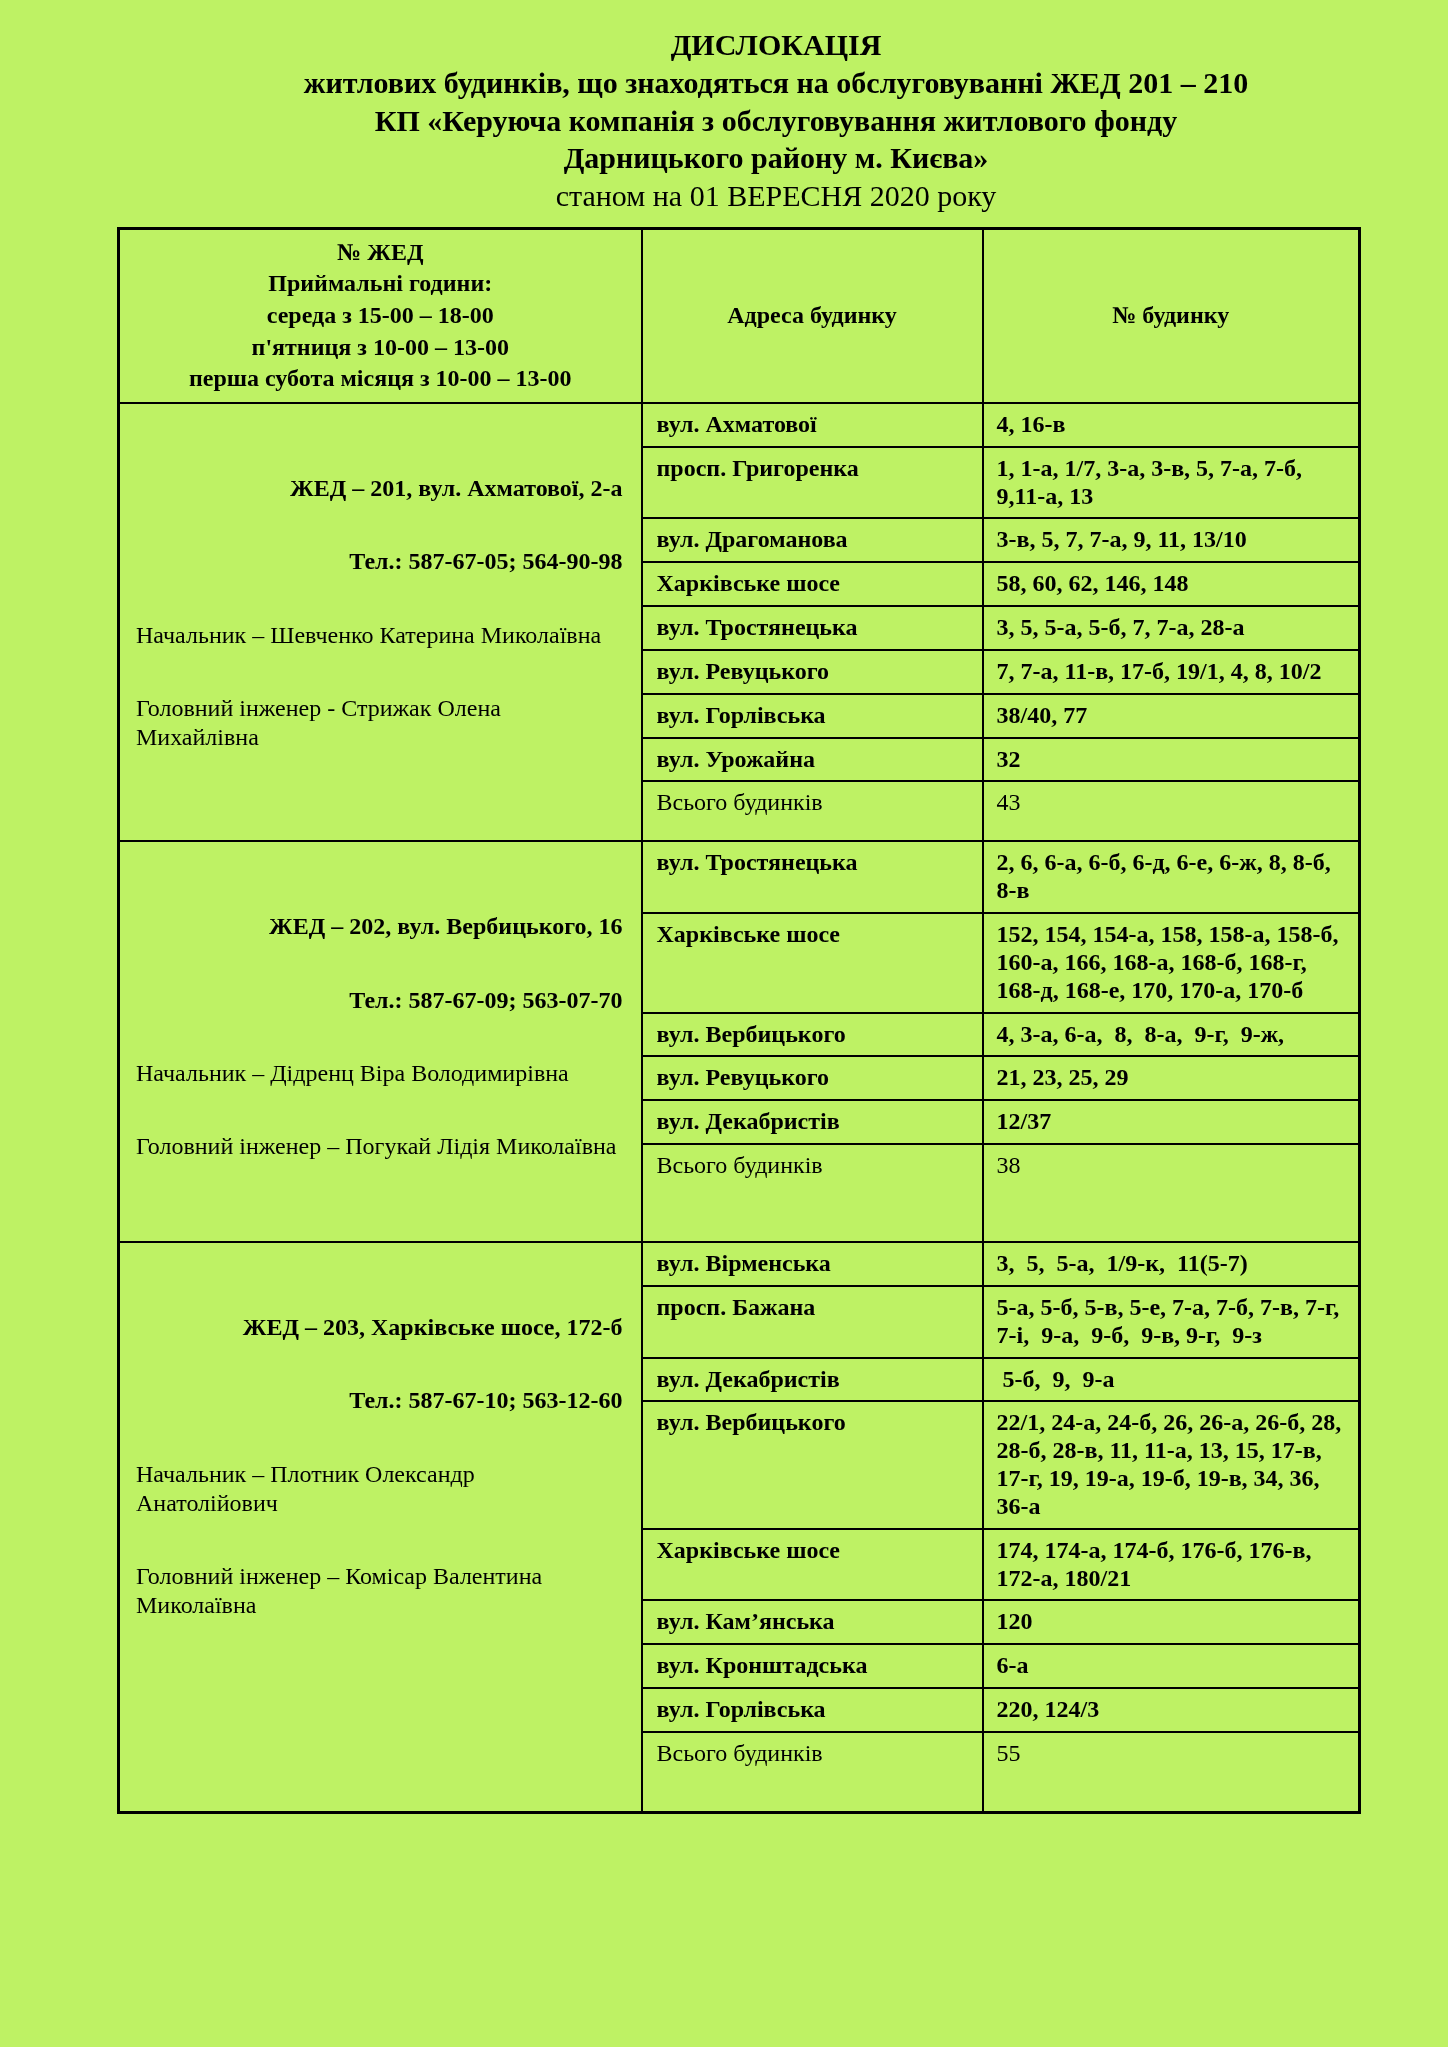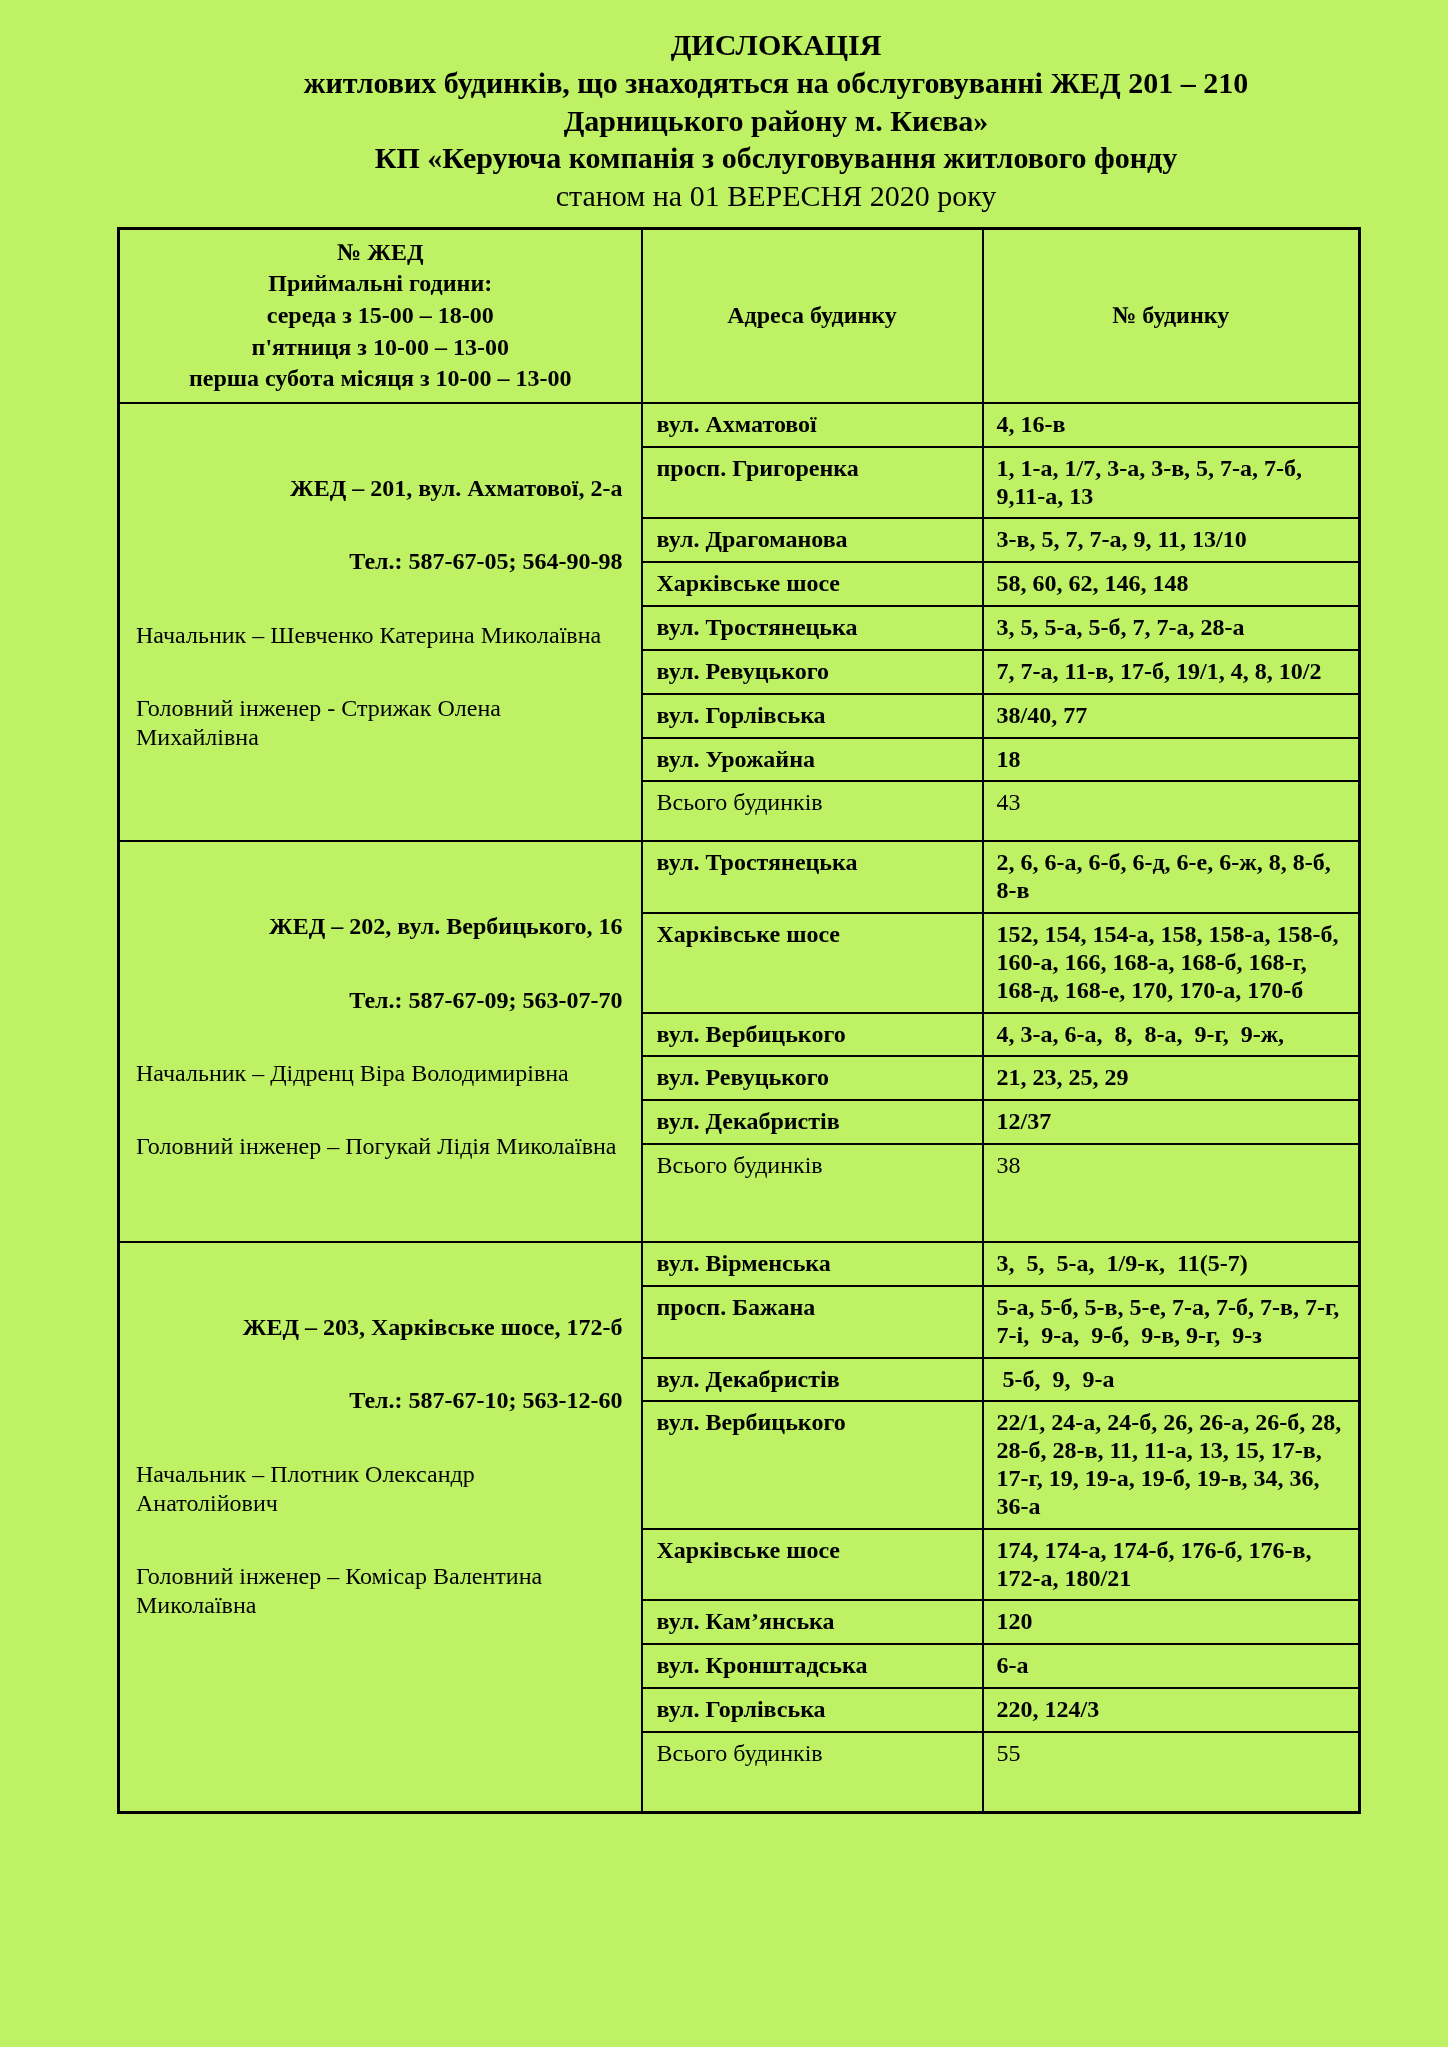--- a/index.html
+++ b/index.html
@@ -89,22 +89,22 @@
   }
 </style>
 </head>
 <body>
 
 <div class="page">
 
   <div class="title-block">
     <div class="t">ДИСЛОКАЦІЯ</div>
     <div class="t">житлових будинків, що знаходяться на обслуговуванні ЖЕД 201 – 210</div>
+    <div class="t">КП «Керуюча компанія з обслуговування житлового фонду</div>
     <div class="t">Дарницького району м. Києва»</div>
-    <div class="t">КП «Керуюча компанія з обслуговування житлового фонду</div>
     <div class="t regular">станом на 01 ВЕРЕСНЯ 2020 року</div>
   </div>
 
   <table class="disloc">
     <colgroup>
       <col class="c1">
         <col class="c2">
         <col class="c3">
     </colgroup>
     <thead>
@@ -151,21 +151,21 @@
       <tr>
         <td class="street">вул. Ревуцького</td>
         <td class="nums">7, 7-а, 11-в, 17-б, 19/1, 4, 8, 10/2</td>
       </tr>
       <tr>
         <td class="street">вул. Горлівська</td>
         <td class="nums">38/40, 77</td>
       </tr>
       <tr>
         <td class="street">вул. Урожайна</td>
-        <td class="nums">18</td>
+        <td class="nums">32</td>
       </tr>
       <tr class="total-row total-row-1">
         <td class="street">Всього будинків</td>
         <td class="nums">43</td>
       </tr>
     </tbody>
 
     <tbody>
       <tr>
         <td class="office" rowspan="6">

